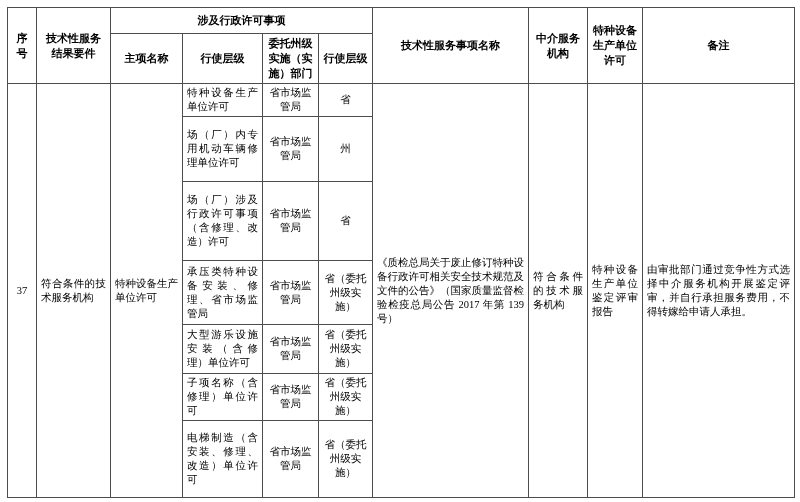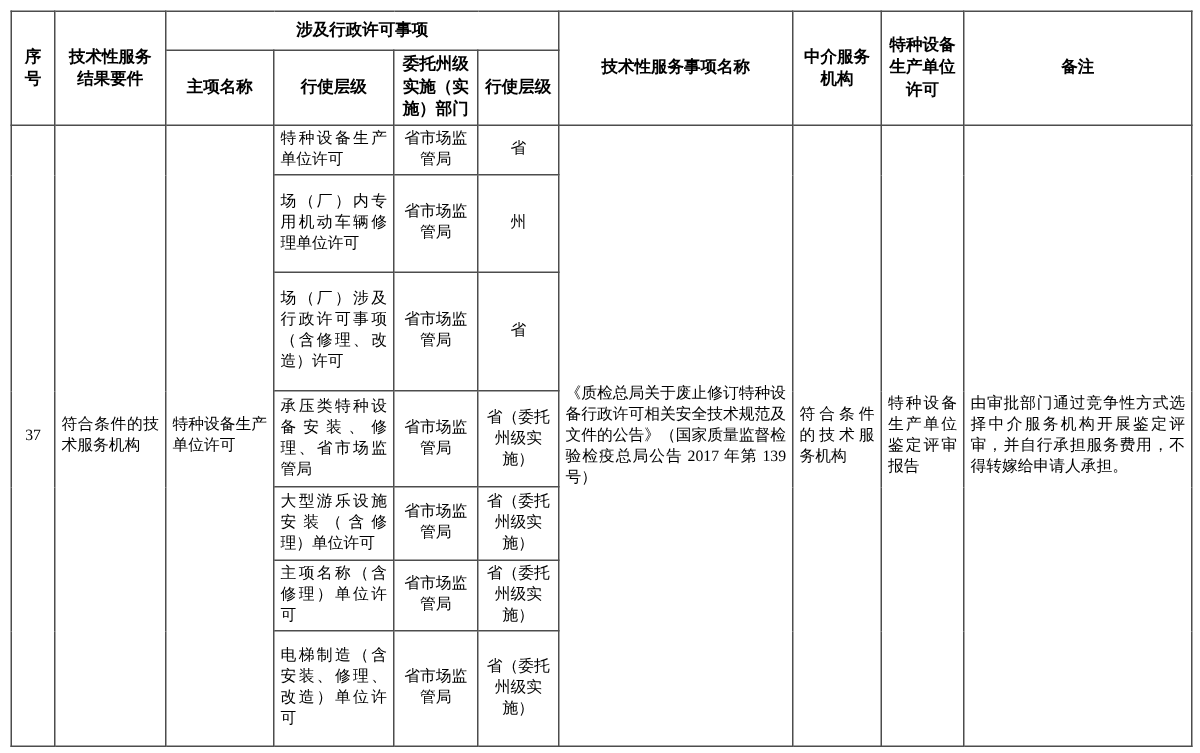--- a/index.html
+++ b/index.html
@@ -116,21 +116,21 @@
         <td class="c-just">承压类特种设备安装、修理、省市场监管局</td>
         <td class="c-center">省市场监管局</td>
         <td class="c-center">省（委托州级实施）</td>
       </tr>
       <tr class="r5">
         <td class="c-just">大型游乐设施安装（含修理）单位许可</td>
         <td class="c-center">省市场监管局</td>
         <td class="c-center">省（委托州级实施）</td>
       </tr>
       <tr class="r6">
-        <td class="c-just">主项名称（含修理）单位许可</td>
+        <td class="c-just">子项名称（含修理）单位许可</td>
         <td class="c-center">省市场监管局</td>
         <td class="c-center">省（委托州级实施）</td>
       </tr>
       <tr class="r7">
         <td class="c-just">电梯制造（含安装、修理、改造）单位许可</td>
         <td class="c-center">省市场监管局</td>
         <td class="c-center">省（委托州级实施）</td>
       </tr>
     </tbody>
   </table>

